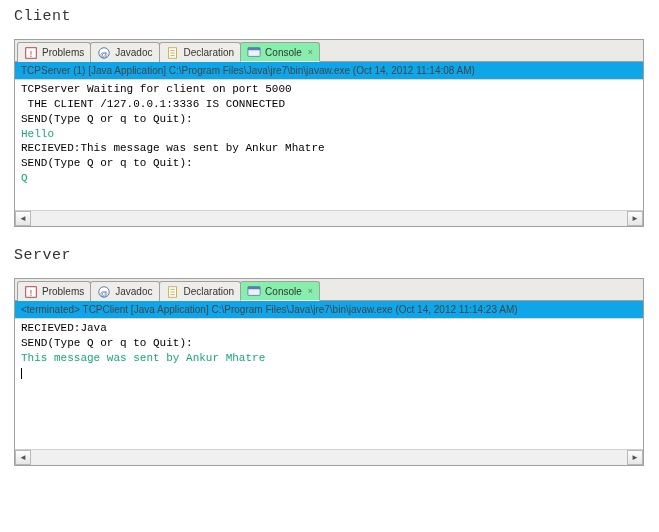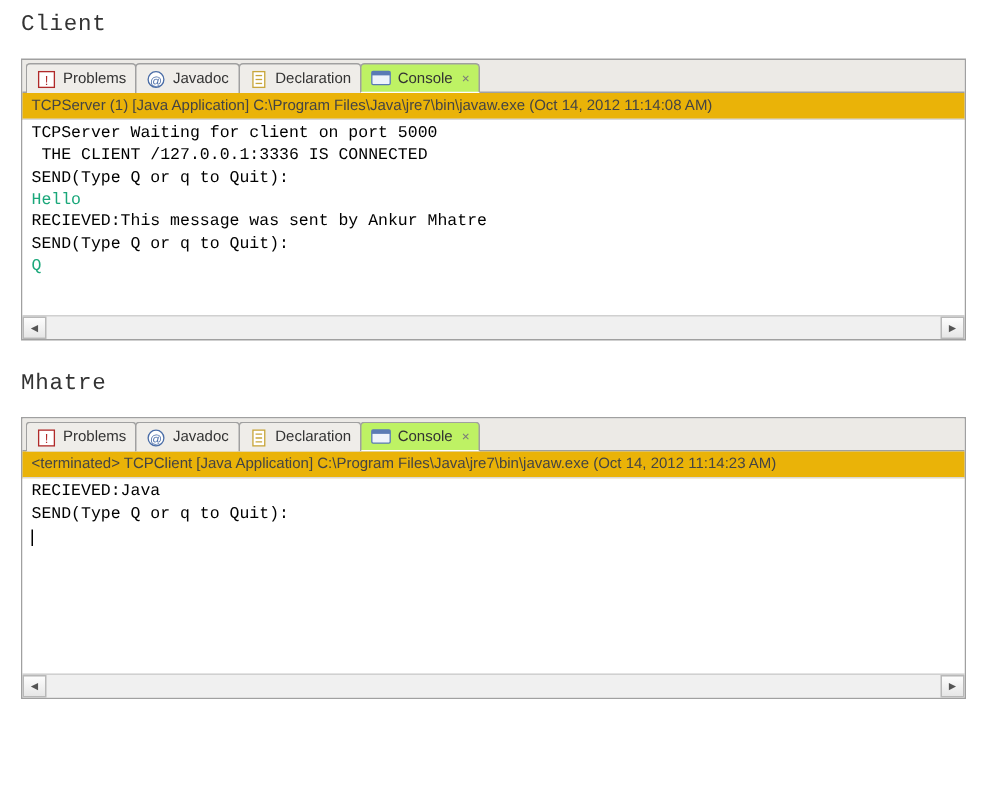--- a/index.html
+++ b/index.html
@@ -42,42 +42,42 @@
     border-radius: 3px 3px 0 0;
     background: #efede9;
     font-size: 10px;
     color: #333;
     gap: 4px;
     position: relative;
     top: 1px;
     margin-right: -1px;
   }
   .tab.active {
-    background: #bef264;
+    background: #86efac;
     border-bottom: 1px solid #ffffff;
     z-index: 2;
     justify-content: center;
   }
   .tab .close {
     font-size: 9px;
     color: #7a7a7a;
     margin-left: 2px;
   }
   .icon {
     width: 14px;
     height: 14px;
     display: inline-block;
     flex-shrink: 0;
   }
   .runinfo {
     padding: 3px 6px;
     font-size: 10px;
     color: #444;
     border-bottom: 1px solid #d9d9d9;
-    background: #eab308;
+    background: #0ea5e9;
     white-space: nowrap;
     overflow: hidden;
   }
   .console-body {
     font-family: "Courier New", monospace;
     font-size: 11px;
     line-height: 1.35;
     padding: 2px 6px 17px 6px;
     background: #ffffff;
     min-height: 130px;
@@ -166,21 +166,21 @@
   <div class="runinfo">TCPServer (1) [Java Application] C:\Program Files\Java\jre7\bin\javaw.exe (Oct 14, 2012 11:14:08 AM)</div>
 
   <div class="console-body"><span class="cl">TCPServer Waiting for client on port 5000</span><span class="cl"> THE CLIENT /127.0.0.1:3336 IS CONNECTED</span><span class="cl">SEND(Type Q or q to Quit):</span><span class="cl user-in">Hello</span><span class="cl">RECIEVED:This message was sent by Ankur Mhatre</span><span class="cl">SEND(Type Q or q to Quit):</span><span class="cl user-in">Q</span></div>
 
   <div class="scrollbar">
     <div class="btn left">◄</div>
     <div class="btn right">►</div>
   </div>
 </div>
 
-<div class="section-title">Mhatre</div>
+<div class="section-title">Server</div>
 
 <div class="ide-panel">
   <div class="tabbar">
     <div class="tab">
       <span class="icon">
         <svg viewBox="0 0 16 16">
             <rect x="2" y="2" width="12" height="12" fill="#fff" stroke="#b02a2a"></rect>
             <text x="8" y="12" text-anchor="middle" font-size="10" fill="#b02a2a">!</text>
           </svg>
       </span>
@@ -213,19 +213,19 @@
             <rect x="1" y="3" width="14" height="3" fill="#5a7bb5"></rect>
           </svg>
       </span>
       <span>Console</span>
       <span class="close">×</span>
     </div>
   </div>
 
   <div class="runinfo">&lt;terminated&gt; TCPClient [Java Application] C:\Program Files\Java\jre7\bin\javaw.exe (Oct 14, 2012 11:14:23 AM)</div>
 
-  <div class="console-body"><span class="cl">RECIEVED:Java</span><span class="cl">SEND(Type Q or q to Quit):</span><span class="cursor"></span></div>
+  <div class="console-body"><span class="cl">RECIEVED:Java</span><span class="cl">SEND(Type Q or q to Quit):</span><span class="cl user-in">This message was sent by Ankur Mhatre</span><span class="cursor"></span></div>
 
   <div class="scrollbar">
     <div class="btn left">◄</div>
     <div class="btn right">►</div>
   </div>
 </div>
 
 </body></html>

